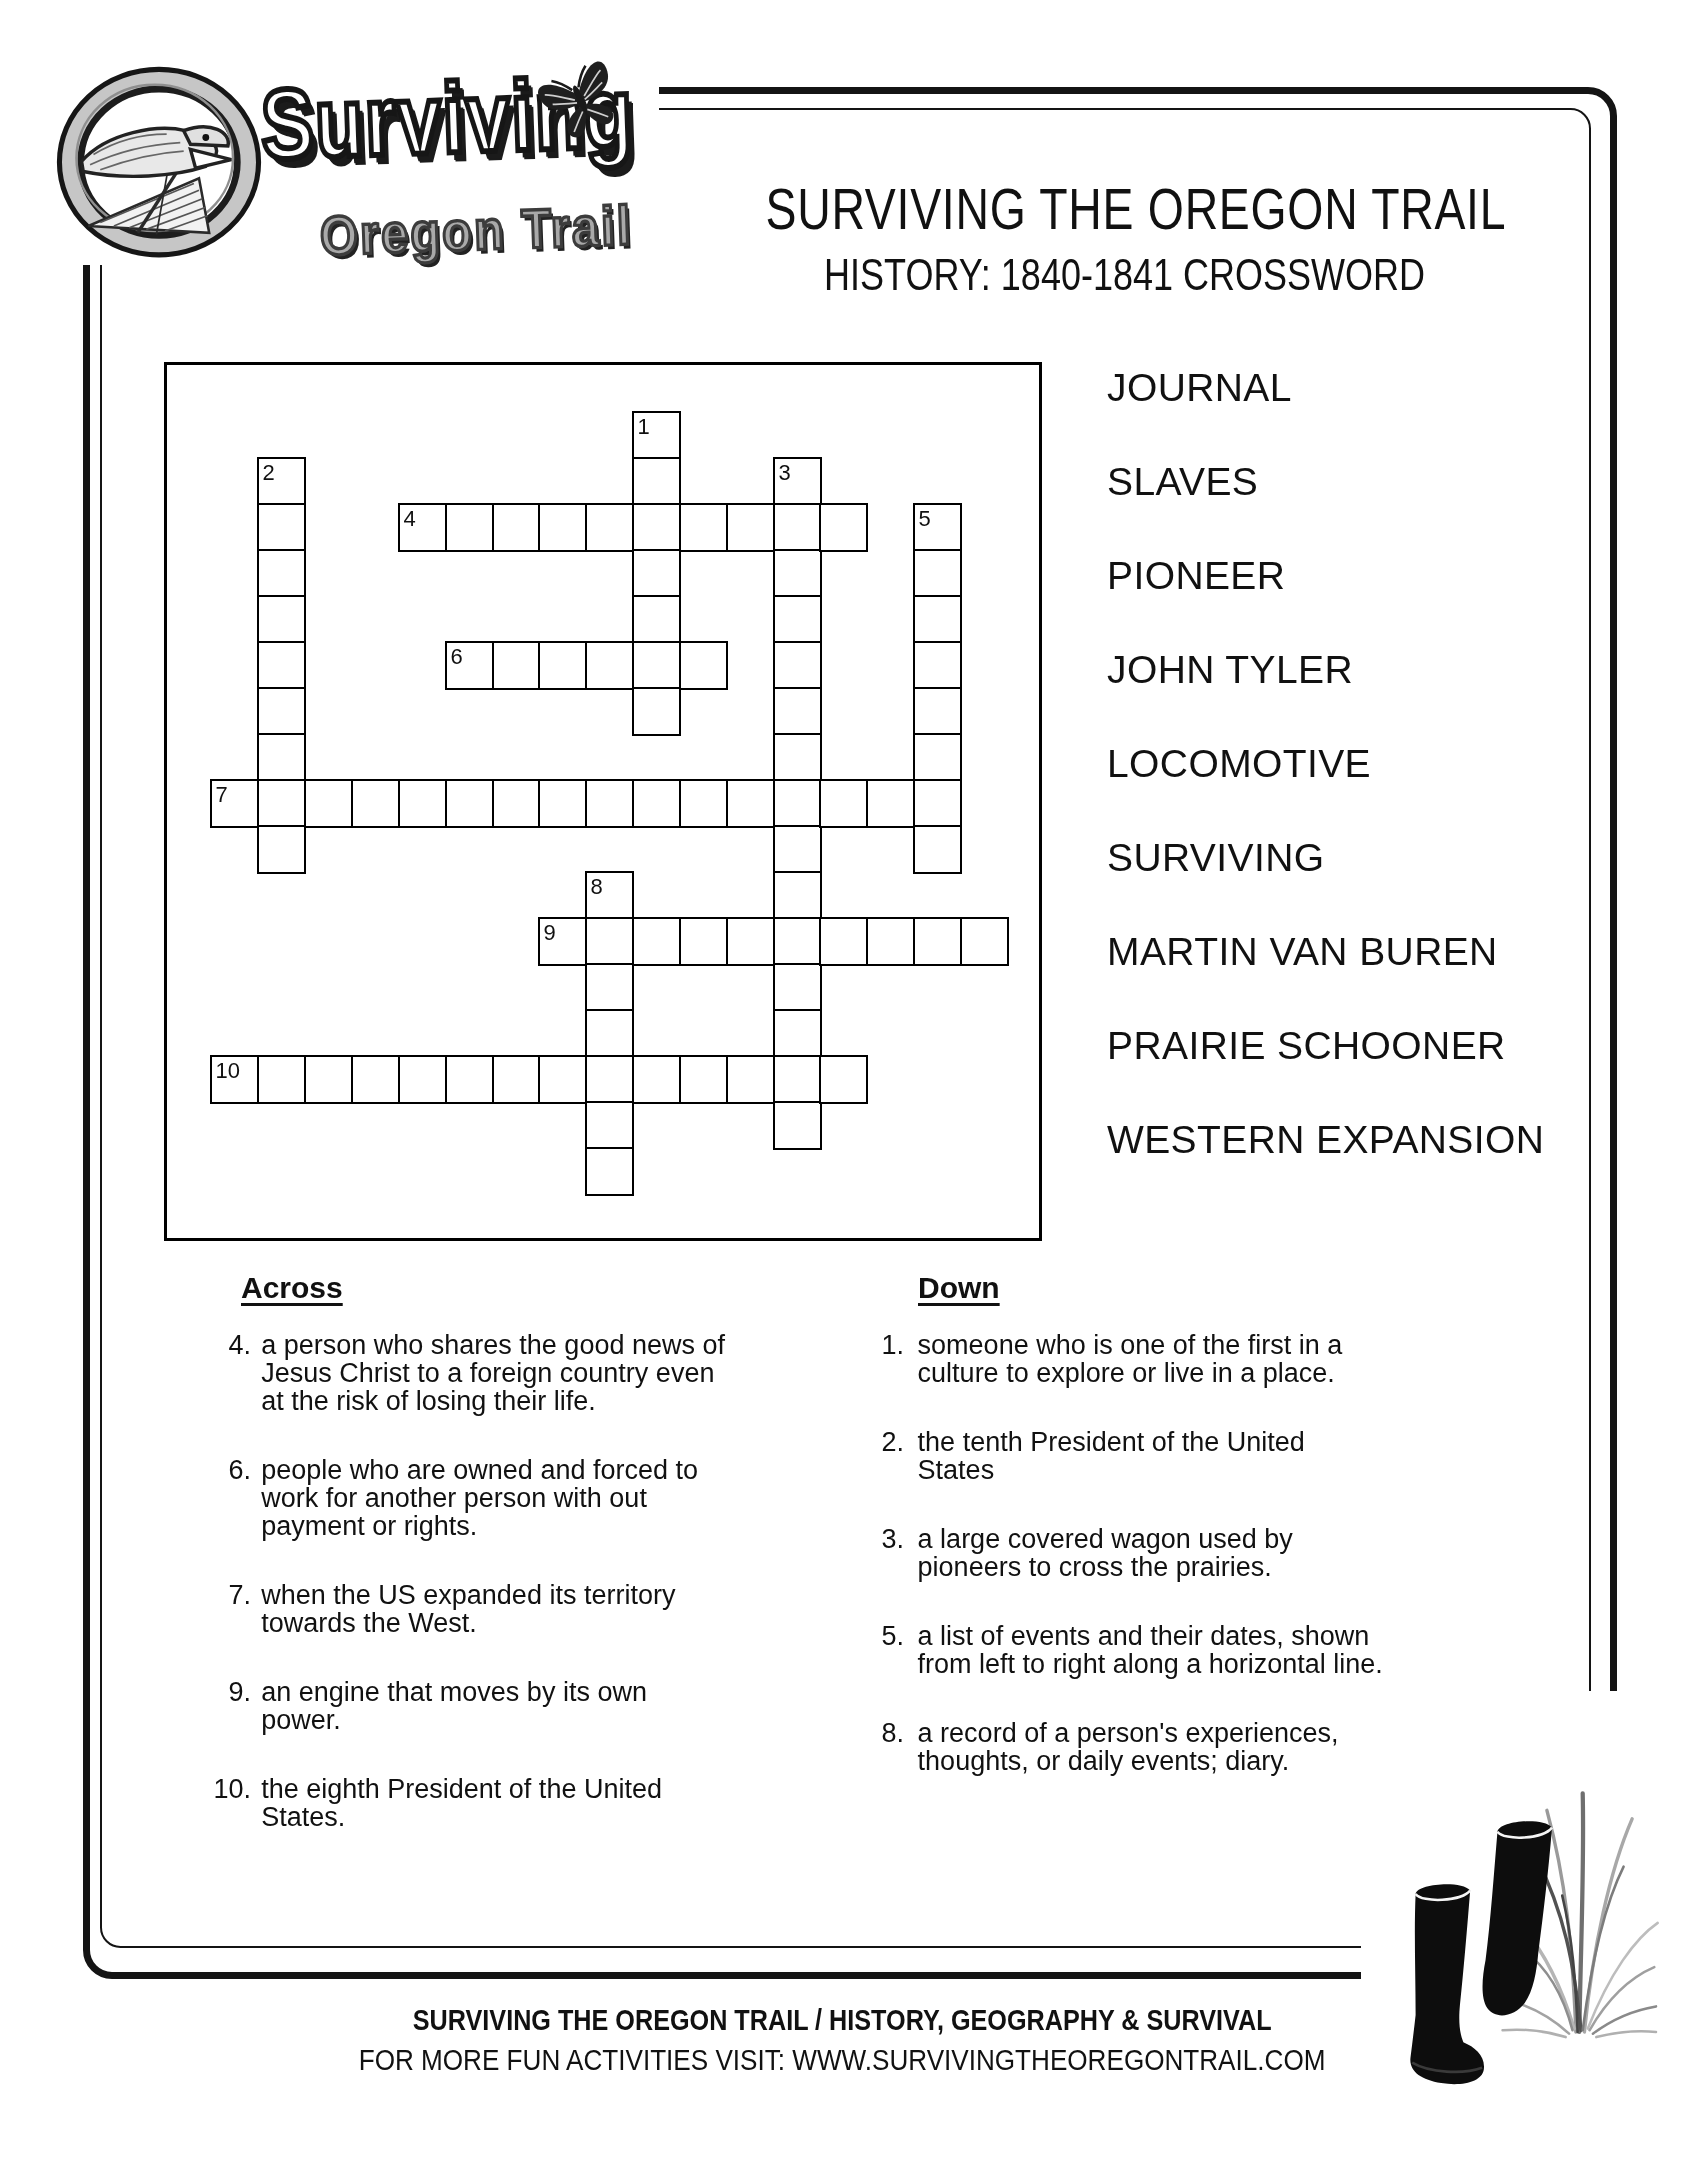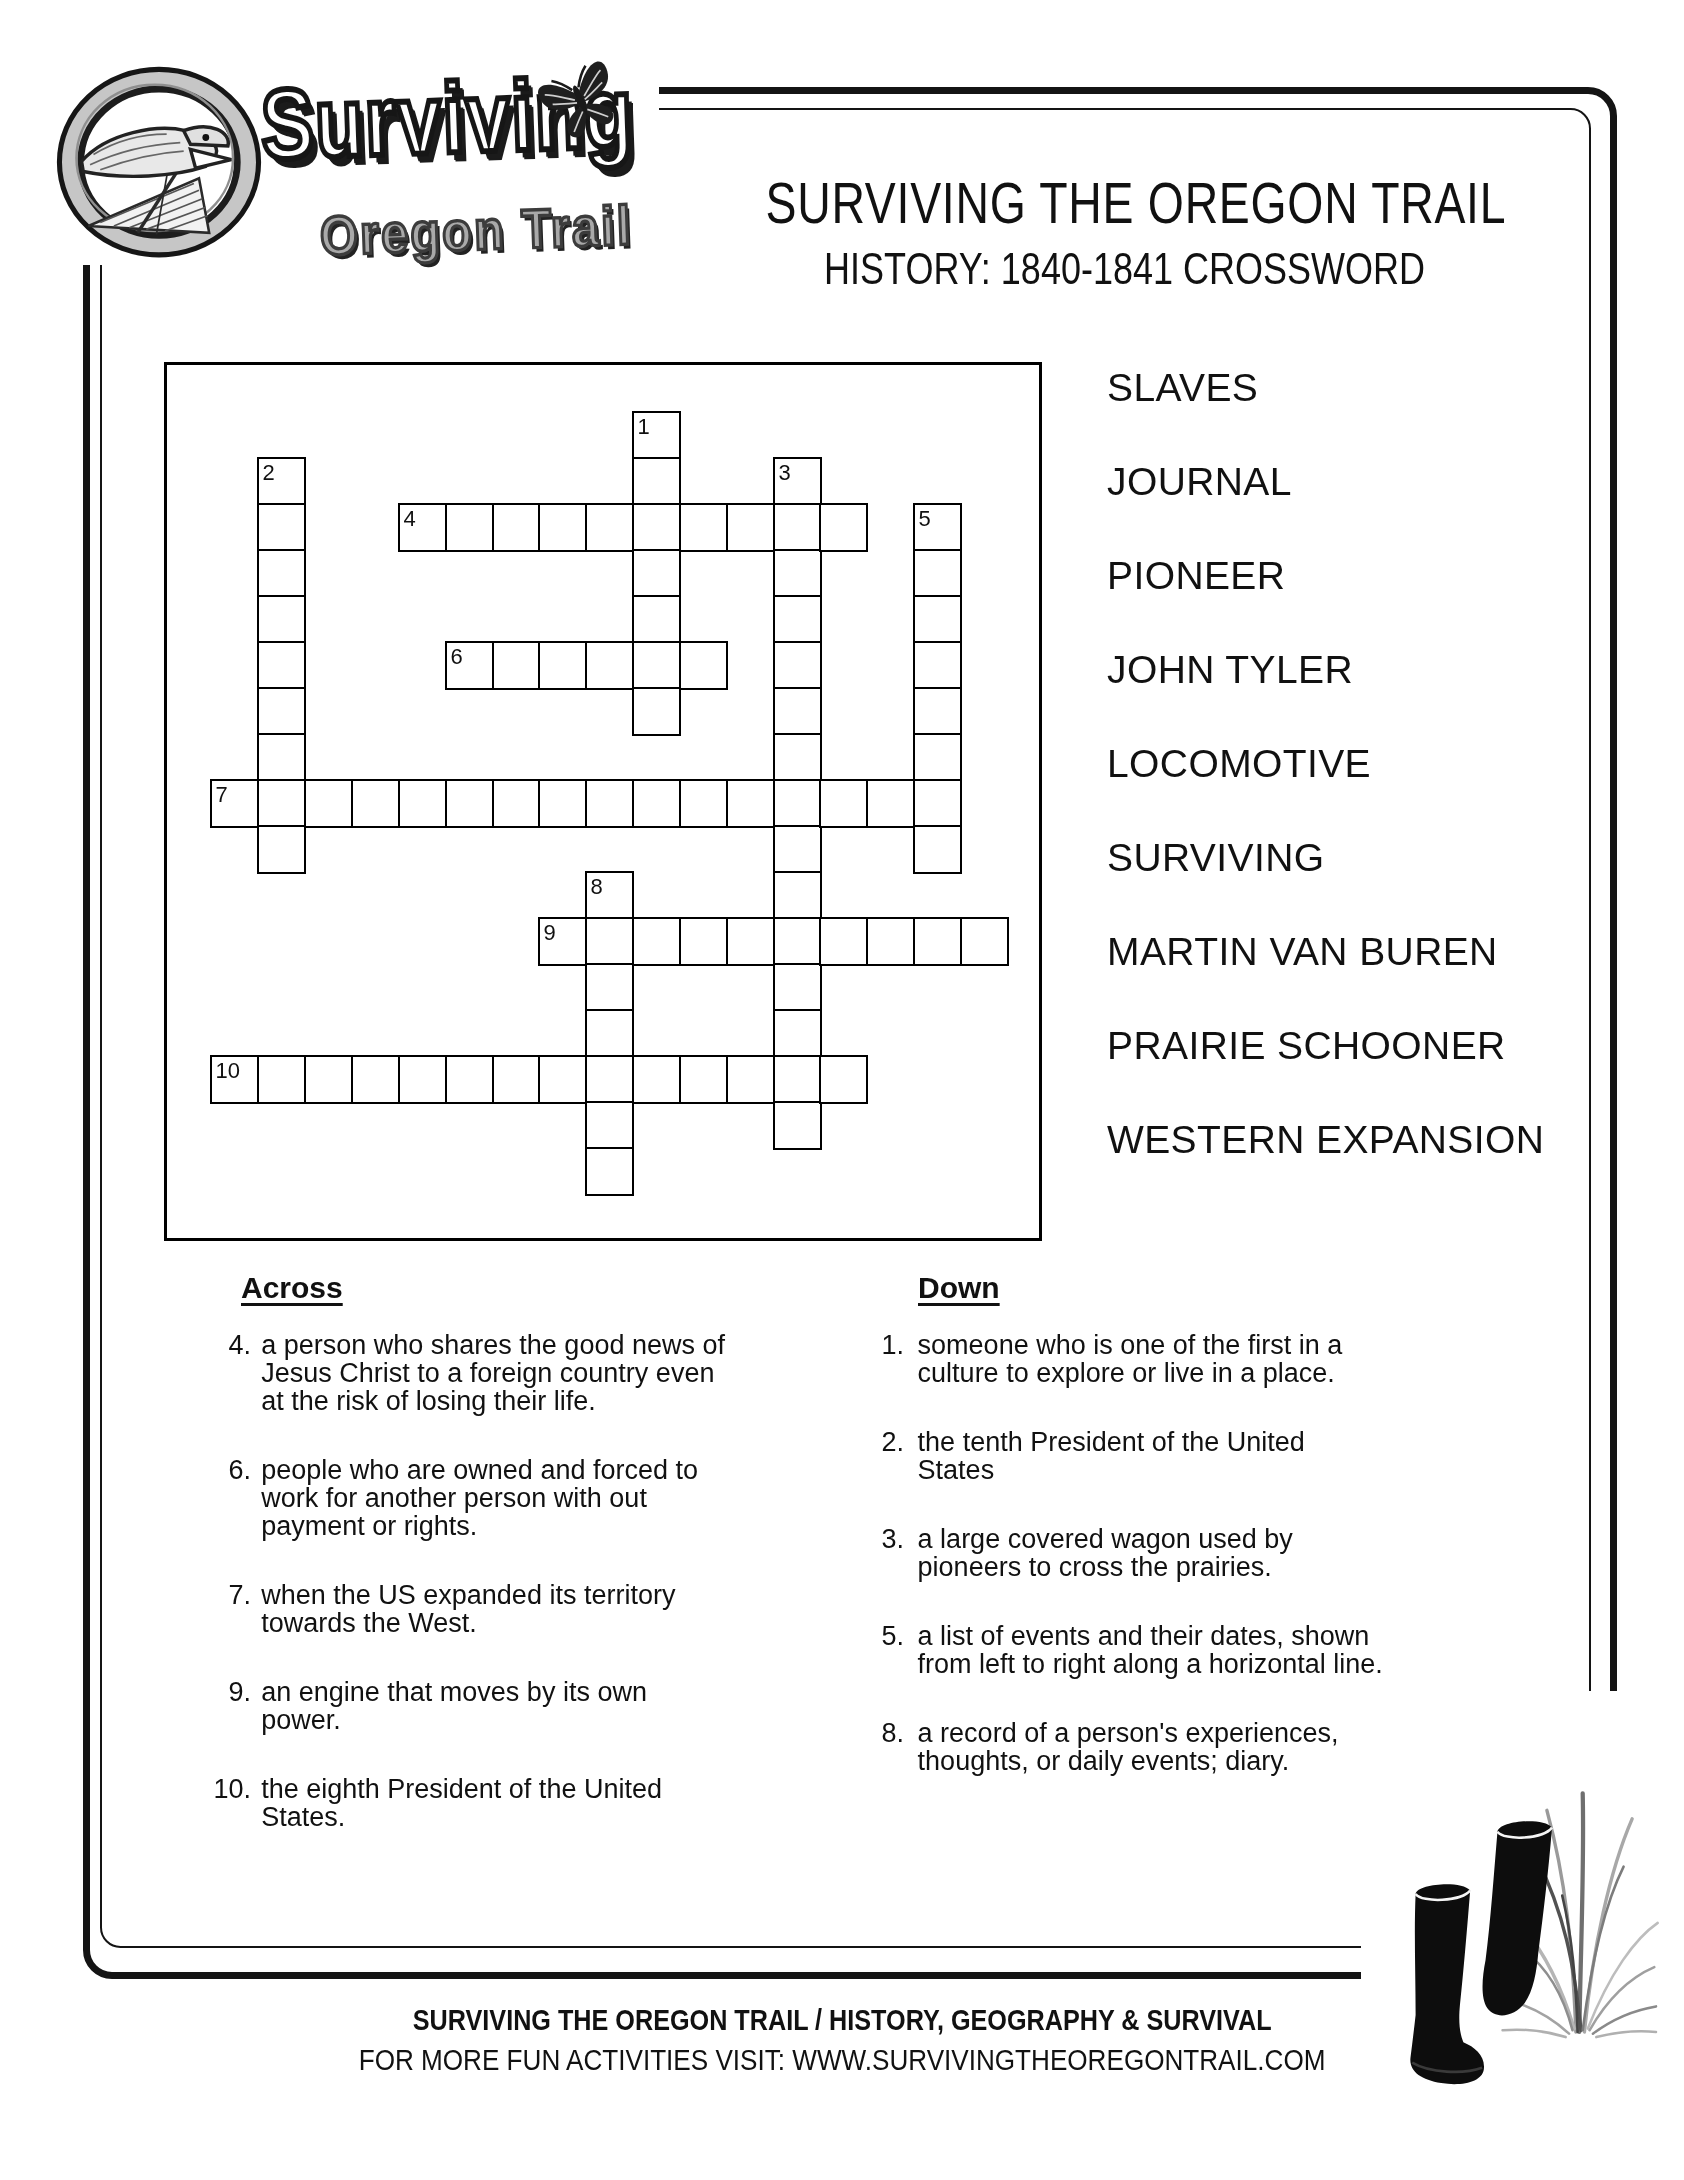--- a/index.html
+++ b/index.html
@@ -20,21 +20,21 @@
     -webkit-text-stroke:6px #161616;letter-spacing:1.7px;
     text-shadow:6px 7.7px 0 #1b1b1b, 7.7px 9.4px 0 #1b1b1b;
     transform:rotate(-2deg) scaleX(0.8);transform-origin:left top;white-space:nowrap;}
   .brand2{left:266px;top:155px;font-size:55px;font-weight:bold;color:#a9a9a9;
     -webkit-text-stroke:3.4px #3c3c3c;letter-spacing:2.6px;
     text-shadow:3.4px 4.3px 0 #222;
     transform:rotate(-2deg) scaleX(0.88);transform-origin:left top;white-space:nowrap;}
   .butterfly{left:484px;top:5.1px;width:85px;height:89px;}
 
   
-  .title-wrap{left:673px;top:169px;width:903px;text-align:center;}
+  .title-wrap{left:673px;top:175px;width:903px;text-align:center;}
   .page-title{font-size:58px;letter-spacing:0.9px;display:inline-block;
     transform:scaleX(0.8);transform-origin:center;white-space:nowrap;}
   .page-subtitle{font-size:45px;display:inline-block;margin-top:6.8px;
     transform:scaleX(0.8);transform-origin:center;white-space:nowrap;}
 
   
   .grid-box{left:164px;top:362px;width:878px;height:879px;border:3.4px solid #000;box-sizing:border-box;}
   .cell{position:absolute;box-sizing:border-box;border:2.6px solid #000;background:#fff;}
   .cell-num{position:absolute;left:3.4px;top:0.9px;font-size:22px;color:#111;}
 
@@ -239,22 +239,22 @@
     <div class="cell" style="left: 278px; top: 690px; width: 49px; height: 49px;"></div>
     <div class="cell" style="left: 325px; top: 690px; width: 49px; height: 49px;"></div>
     <div class="cell" style="left: 371px; top: 690px; width: 49px; height: 49px;"></div>
     <div class="cell" style="left: 465px; top: 690px; width: 49px; height: 49px;"></div>
     <div class="cell" style="left: 512px; top: 690px; width: 49px; height: 49px;"></div>
     <div class="cell" style="left: 559px; top: 690px; width: 49px; height: 49px;"></div>
     <div class="cell" style="left: 652px; top: 690px; width: 49px; height: 49px;"></div>
   </div>
 
 <div class="abs word-bank" id="word-bank">
+    <div class="word-item">JOURNAL</div>
     <div class="word-item">SLAVES</div>
-    <div class="word-item">JOURNAL</div>
     <div class="word-item">PIONEER</div>
     <div class="word-item">JOHN TYLER</div>
     <div class="word-item">LOCOMOTIVE</div>
     <div class="word-item">SURVIVING</div>
     <div class="word-item">MARTIN VAN BUREN</div>
     <div class="word-item">PRAIRIE SCHOONER</div>
     <div class="word-item">WESTERN EXPANSION</div>
   </div>
 
 <div class="abs clue-col clues-across">

